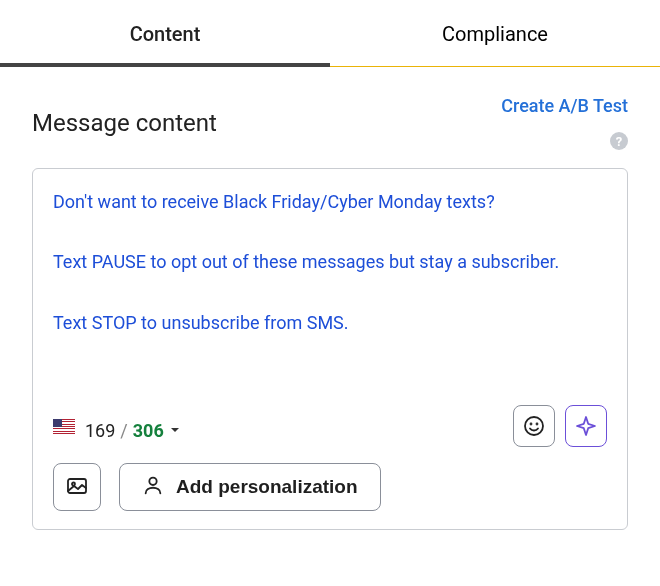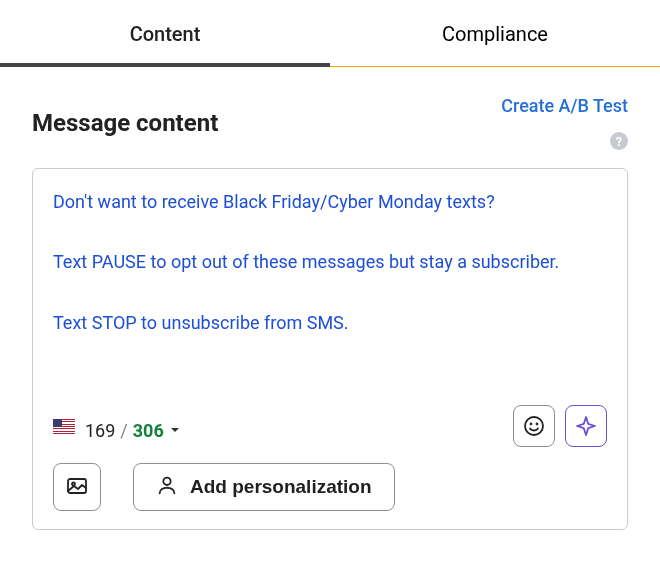--- a/index.html
+++ b/index.html
@@ -45,21 +45,21 @@
       padding: 28px 32px 20px 32px;
     }
     .section-header {
       display: flex;
       align-items: center;
       justify-content: space-between;
       margin-bottom: 18px;
     }
     .section-title {
       font-size: 24px;
-      font-weight: 700;
+      font-weight: 400;
       color: #222;
     }
     .ab-test-group {
       display: flex;
       align-items: flex-end;
       gap: 16px;
       flex-direction: column;
     }
     .ab-test-link {
       color: #2470d8;
@@ -171,21 +171,21 @@
       cursor: pointer;
     }
     .icon-button.ai {
       border-color: #6b4fd8;
     }
     .icon-button svg {
       display: block;
     }
     .bottom-actions {
       display: flex;
-      gap: 32px;
+      gap: 18px;
     }
     .image-btn {
       width: 48px;
       height: 48px;
       border: 1.5px solid #8a8f99;
       border-radius: 8px;
       background: #fff;
       display: flex;
       align-items: center;
       justify-content: center;

